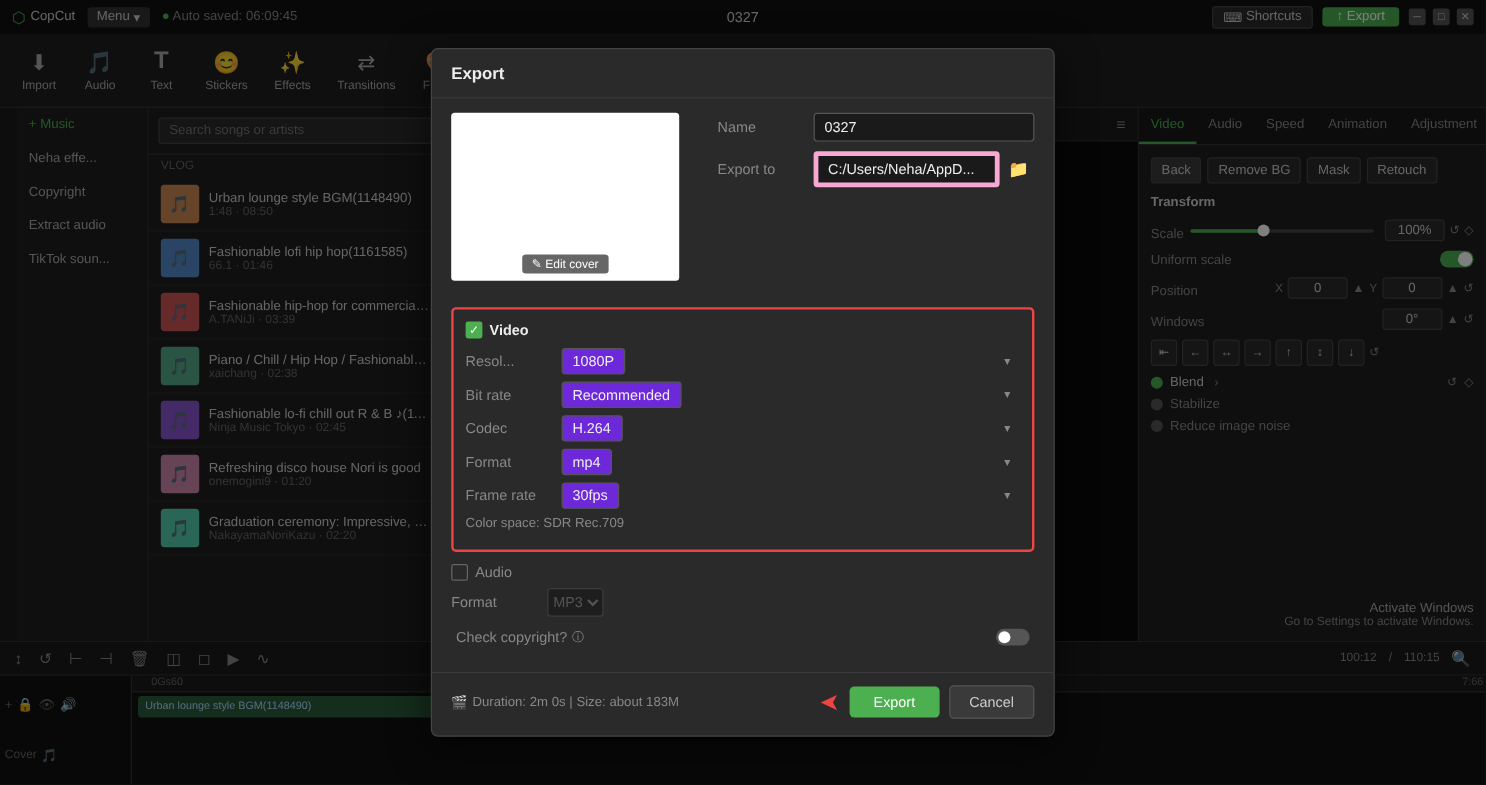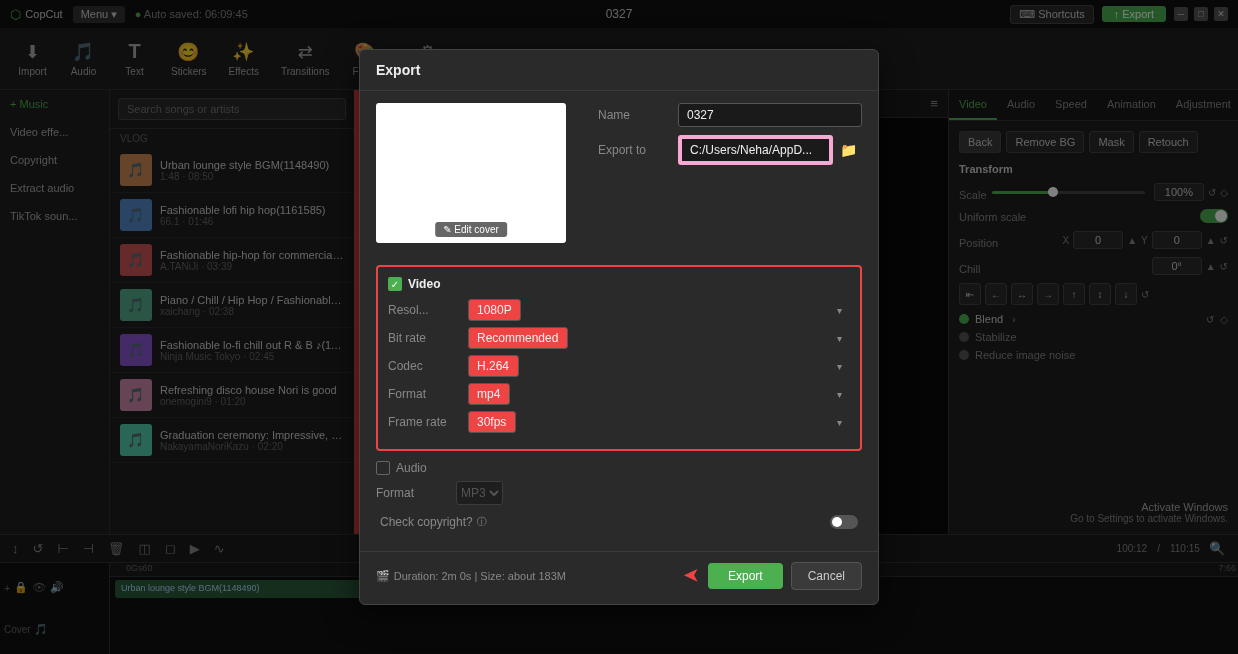--- a/index.html
+++ b/index.html
@@ -83,20 +83,21 @@
       color: #aaa;
       font-size: 10px;
       min-width: 45px;
     }
     .tool-icon { font-size: 18px; }
 
     
     .main-layout {
       display: flex;
       height: calc(654px - 28px - 62px - 120px);
+      margin-left: 14px;
     }
 
     
     .left-panel {
       width: 110px;
       background: #1e1e1e;
       border-right: 1px solid #333;
       overflow-y: auto;
     }
     .left-panel-btn {
@@ -497,21 +498,21 @@
       align-items: center;
       margin-bottom: 6px;
     }
     .video-label {
       width: 80px;
       font-size: 12px;
       color: #888;
     }
     .video-select {
       flex: 1;
-      background: #ef4444;
+      background: #6d28d9;
       border: 1px solid #555;
       color: #eee;
       padding: 3px 8px;
       border-radius: 3px;
       font-size: 12px;
       appearance: none;
       -webkit-appearance: none;
       cursor: pointer;
       position: relative;
     }
@@ -716,21 +717,21 @@
     <span>Adjustment</span>
   </div>
 </div>
 
 <div class="main-layout">
 
   <div class="left-panel">
     <button class="left-panel-btn music-btn">
       <span>+ Music</span>
     </button>
-    <button class="left-panel-btn">Video effe...</button>
+    <button class="left-panel-btn">Neha effe...</button>
     <button class="left-panel-btn">Copyright</button>
     <button class="left-panel-btn">Extract audio</button>
     <button class="left-panel-btn">TikTok soun...</button>
   </div>
 
   <div class="music-panel">
     <div class="music-search">
       <input type="text" placeholder="Search songs or artists" style="">
     </div>
     <div class="music-category">Vlog</div>
@@ -837,21 +838,21 @@
             <span style="font-size:10px;color:#888;">X</span>
             <input type="text" class="prop-input" value="0" style="">
             <button style="background:none;border:none;color:#888;cursor:pointer;font-size:10px;">▲</button>
             <span style="font-size:10px;color:#888;">Y</span>
             <input type="text" class="prop-input" value="0" style="">
             <button style="background:none;border:none;color:#888;cursor:pointer;font-size:10px;">▲</button>
             <button style="background:none;border:none;color:#888;cursor:pointer;font-size:10px;">↺</button>
           </div>
         </div>
         <div class="prop-row">
-          <span class="prop-label">Chill</span>
+          <span class="prop-label">Windows</span>
           <div class="prop-value">
             <input type="text" class="prop-input" value="0°" style="">
             <button style="background:none;border:none;color:#888;cursor:pointer;font-size:10px;">▲</button>
             <button style="background:none;border:none;color:#888;cursor:pointer;font-size:10px;">↺</button>
           </div>
         </div>
       </div>
 
       <div class="align-row">
         <button class="align-btn">⇤</button>
@@ -1002,20 +1003,23 @@
         <div class="video-row">
           <span class="video-label">Frame rate</span>
           <div class="select-wrapper">
             <select class="video-select">
               <option>30fps</option>
               <option>24fps</option>
               <option>60fps</option>
             </select>
           </div>
         </div>
+        <div class="video-row">
+          <span class="color-space-text">Color space: SDR  Rec.709</span>
+        </div>
       </div>
 
       <div class="audio-section">
         <div class="audio-section-header">
           <div class="checkbox-unchecked"></div>
           <span class="audio-section-label">Audio</span>
         </div>
         <div class="audio-row">
           <span class="audio-label">Format</span>
           <div style="flex:1;position:relative;">

